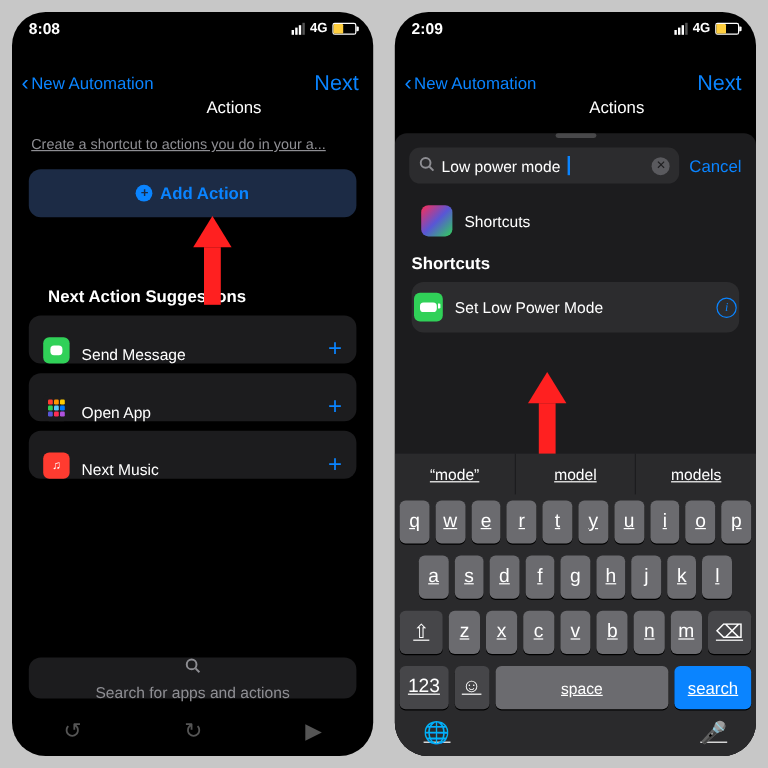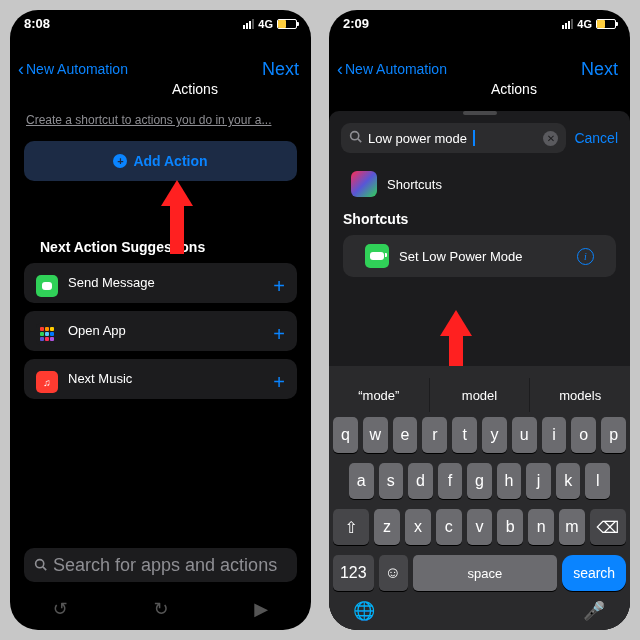--- a/index.html
+++ b/index.html
@@ -20,61 +20,61 @@
   .nav .back { color:#0a84ff; font-size:14px; display:flex; align-items:center; gap:2px; }
   .nav .title { color:#fff; font-size:14px; font-weight:400;margin-top:40px; }
   .nav .next { color:#0a84ff; font-size:18px; }
   .chev { font-size:18px; line-height:14px; }
   
   .subtext { color:#8e8e93; font-size:12px; padding:8px 16px 14px 16px;text-decoration:underline; }
   .addbtn { margin:0 14px; background:#1c2b45; color:#0a84ff; border-radius:10px; height:40px; display:flex; align-items:center; justify-content:center; font-size:14px; font-weight:600; gap:6px; }
   .addbtn .plus { width:14px;height:14px;border-radius:50%;background:#0a84ff;color:#1c2b45;display:flex;align-items:center;justify-content:center;font-size:11px;font-weight:900; }
   .section { color:#fff; font-size:14px; font-weight:600; padding:0 16px 8px 16px; }
   .suggestions { margin:58px 14px 0 14px; }
-  .row { background:#1c1c1e; border-radius:10px; height:40px; display:flex; align-items:flex-start; padding:12px 12px; margin-bottom:8px; }
+  .row { background:#1c1c1e; border-radius:10px; height:40px; display:flex; align-items:flex-end; padding:0 12px; margin-bottom:8px; }
   .row .icon { width:22px;height:22px;border-radius:5px;margin-right:10px;display:flex;align-items:center;justify-content:center;font-size:12px; }
   .row .label { flex:1; font-size:13px; }
   .row .add { color:#0a84ff; font-size:20px; font-weight:300; }
   .ic-msg{background:#30d158;} .ic-msg::after{content:"";width:10px;height:8px;background:#fff;border-radius:3px;display:block;}
   .ic-app{background:#1c1c1e;} .ic-app-grid{display:grid;grid-template-columns:repeat(3,4px);grid-template-rows:repeat(3,4px);gap:1px;}
   .ic-app-grid i{width:4px;height:4px;border-radius:1px;}
   .ic-music{background:#ff3b30;} .ic-music::after{content:"♫";color:#fff;font-size:10px;}
-  .searchbar { position:absolute; left:14px; right:14px; bottom:48px; background:#1c1c1e; border-radius:10px; height:34px; display:flex; align-items:center; padding:0 10px; color:#8e8e93; font-size:18px; gap:6px; }
+  .searchbar { position:absolute; left:14px; right:14px; bottom:48px; background:#1c1c1e; border-radius:10px; height:34px; display:flex; align-items:center; padding:0 10px; color:#8e8e93; font-size:13px; gap:6px;flex-direction:column; }
   .bottombar { position:absolute; left:0; right:0; bottom:10px; display:flex; justify-content:space-around; align-items:center; color:#555; font-size:18px; }
   
   .sheet { background:#1c1c1e; border-radius:10px 10px 0 0; margin-top:6px; height:100%; }
   .grabber { width:34px;height:4px;background:#48484a;border-radius:2px;margin:6px auto 8px auto; }
   .searchrow { display:flex; align-items:center; gap:8px; padding:0 12px 10px 12px; }
   .searchfield { flex:1; background:#2c2c2e; border-radius:9px; height:30px; display:flex; align-items:center; padding:0 8px; color:#fff; font-size:13px; gap:6px; position:relative; }
   .searchfield .mag { color:#8e8e93; font-size:13px; }
   .searchfield .clear { width:15px;height:15px;border-radius:50%;background:#5a5a5e;color:#1c1c1e;display:flex;align-items:center;justify-content:center;font-size:10px;margin-left:auto; }
   .cursor { width:1.5px;height:16px;background:#0a84ff;display:inline-block; }
   .cancel { color:#0a84ff; font-size:14px; }
   .shortcuts { display:flex; align-items:center; gap:10px; padding:8px 14px 14px 22px; }
   .sc-icon { width:26px;height:26px;border-radius:6px;background:linear-gradient(135deg,#ff2d55,#5856d6,#30d158); }
   .sc-label { font-size:13px; color:#fff; }
   .scripting { padding:0 14px; }
   .scripting .hdr{ font-size:14px; font-weight:600; margin-bottom:8px; }
-  .resrow { background:#2c2c2e; border-radius:10px; height:42px; display:flex; align-items:center; padding:0 22px; }
+  .resrow { background:#2c2c2e; border-radius:10px; height:42px; display:flex; align-items:center; padding:0 2px; }
   .resrow .ricon{width:24px;height:24px;border-radius:5px;background:#30d158;margin-right:10px;display:flex;align-items:center;justify-content:center;}
   .resrow .ricon i{width:14px;height:8px;border-radius:3px;background:#fff;position:relative;}
   .resrow .ricon i::after{content:"";position:absolute;right:-3px;top:1px;width:2px;height:4px;background:#fff;border-radius:0 1px 1px 0;}
   .resrow .rlabel{flex:1;font-size:13px;}
   .resrow .info{width:17px;height:17px;border:1.5px solid #0a84ff;border-radius:50%;color:#0a84ff;display:flex;align-items:center;justify-content:center;font-size:10px;font-style:italic;font-family:serif;}
   
-  .kb { position:absolute; left:0; right:0; bottom:0; background:#2a2a2c; padding-top:12px; }
+  .kb { position:absolute; left:0; right:0; bottom:0; background:#2a2a2c; padding-top:0;text-decoration:underline; }
   .suggest { display:flex; height:34px; }
   .suggest div{flex:1;display:flex;align-items:center;justify-content:center;color:#fff;font-size:13px;border-right:1px solid #1c1c1e;}
   .suggest div:last-child{border:none;}
   .krow{display:flex;gap:5px;padding:5px 4px;justify-content:center;}
   .key{background:#6b6b6f;color:#fff;border-radius:5px;height:36px;flex:1;display:flex;align-items:center;justify-content:center;font-size:16px;box-shadow:0 1px 0 #000;}
   .key.dark{background:#464649;}
   .key.wide{flex:1.4;}
   .key.space{flex:5;font-size:13px;}
-  .key.search{background:#0a84ff;flex:2.2;font-size:14px;border-radius:11px;}
+  .key.search{background:#0a84ff;flex:2.2;font-size:14px;}
   .krow.r2{padding-left:20px;padding-right:20px;}
   .kbbottom{display:flex;justify-content:space-between;padding:4px 24px 8px 24px;color:#fff;font-size:18px;}
   
   .arrow { position:absolute; width:22px; }
   .arrow .shaft{width:14px;height:48px;background:#ff2020;margin:0 auto;}
   .arrow .head{width:0;height:0;border-left:16px solid transparent;border-right:16px solid transparent;border-bottom:26px solid #ff2020;margin-left:-5px;}
   svg.magsvg{width:13px;height:13px;}
 </style>
 </head>
 <body>

